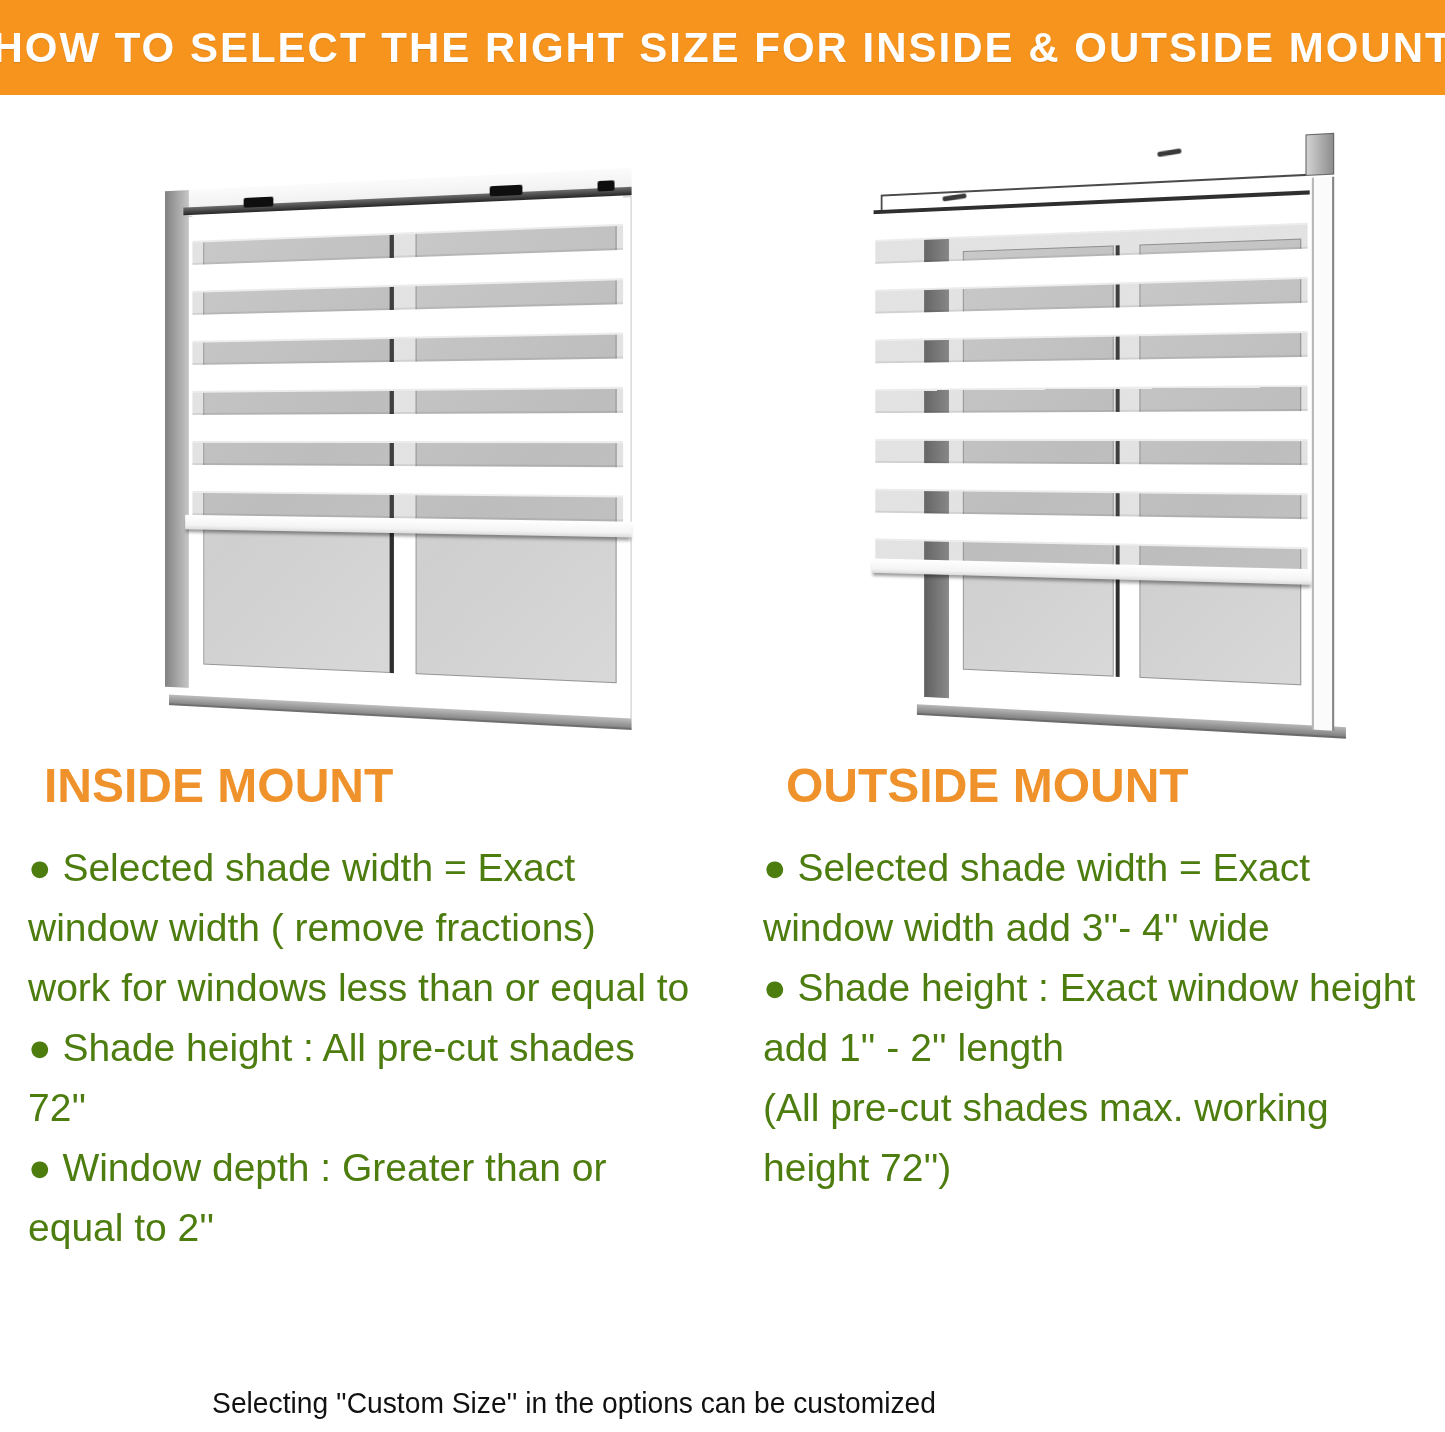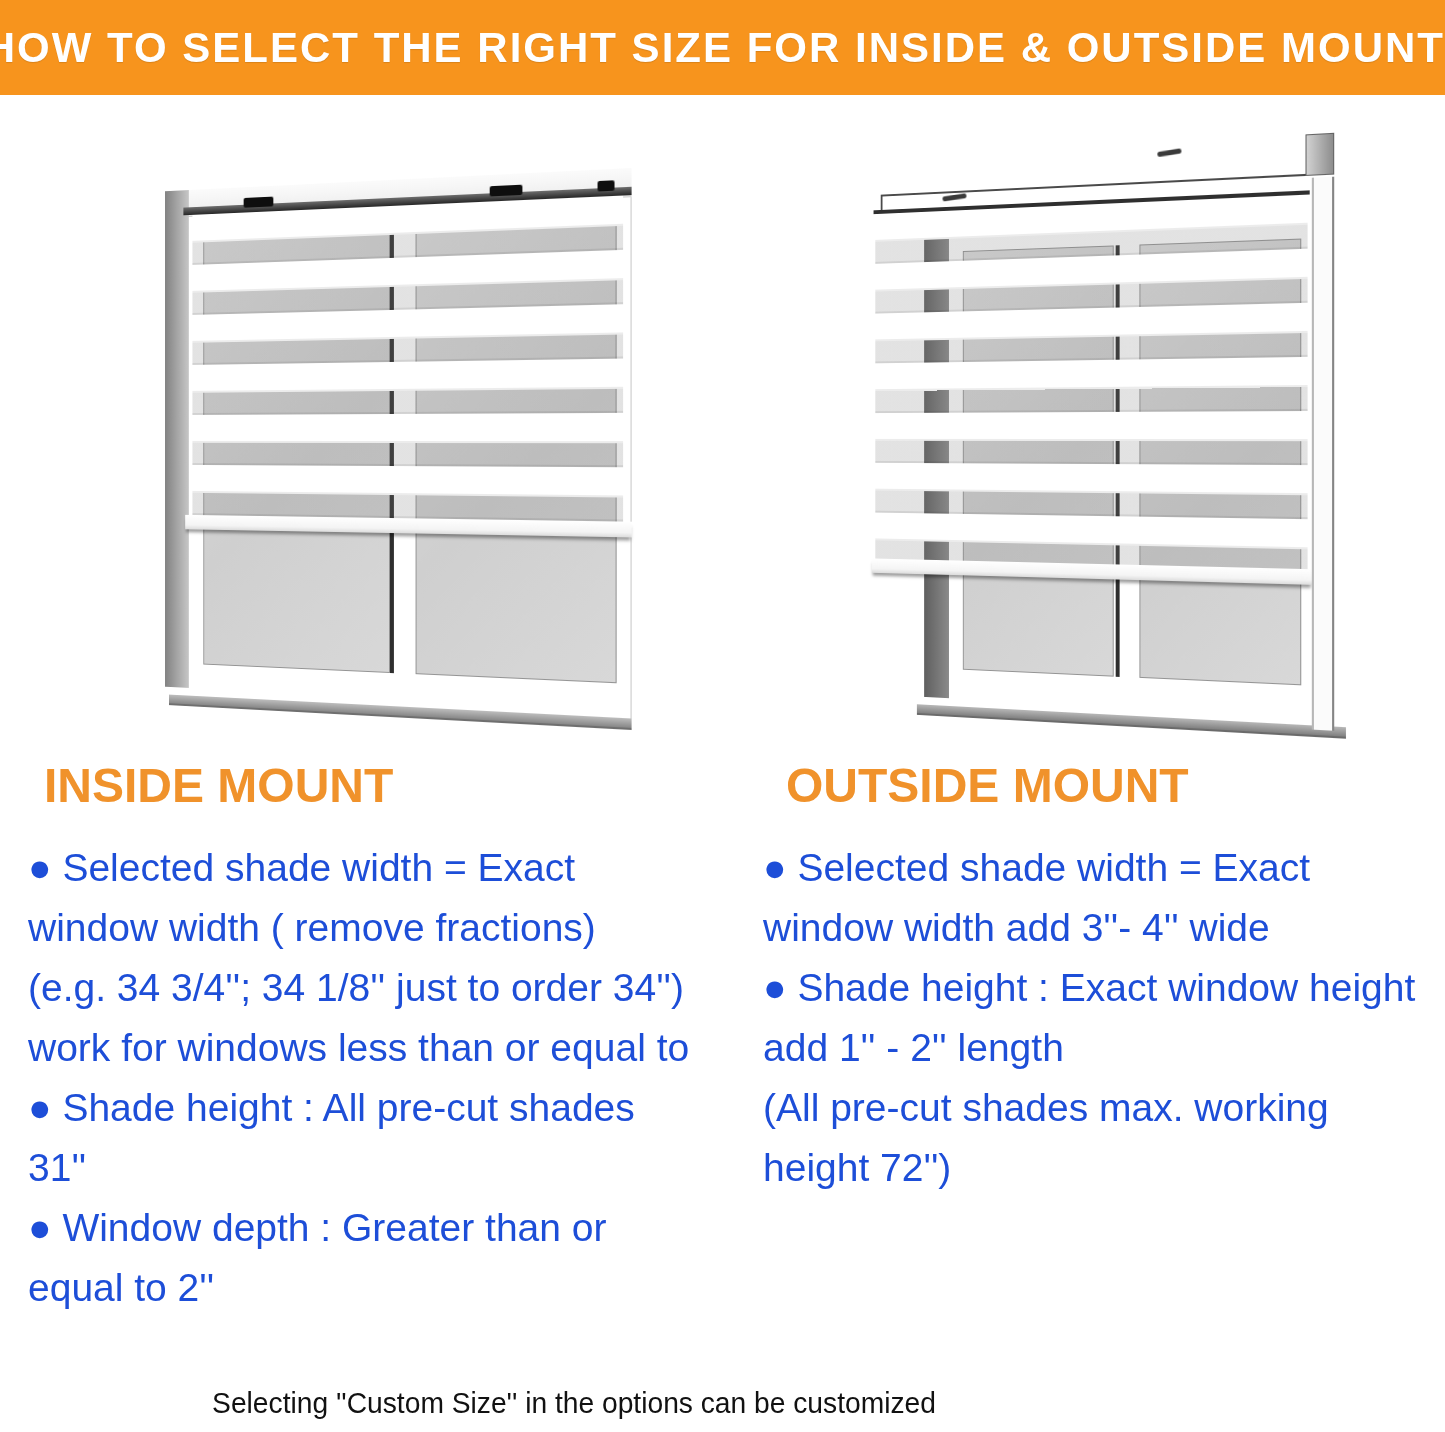--- a/index.html
+++ b/index.html
@@ -3,21 +3,21 @@
 <meta charset="utf-8">
 <style>
   * { margin:0; padding:0; box-sizing:border-box; }
   html,body { background:#ffffff; }
   body { width:1445px; height:1432px; overflow:hidden;
          font-family:"Liberation Sans","DejaVu Sans",sans-serif; }
   .page { position:relative; width:1445px; height:1432px; background:#fff; }
 
   
   .banner { position:absolute; left:0; top:0; width:1445px; height:95px;
-            background:#F7941D; display:flex; align-items:center; justify-content:flex-end; }
+            background:#F7941D; display:flex; align-items:center; justify-content:center; }
   .banner-title { color:#ffffff; font-size:42px; font-weight:800; letter-spacing:2px;
                   white-space:nowrap; text-shadow:0 1px 1px rgba(0,0,0,0.12); }
 
   
   .fig { position:absolute; }
   .fig-inside  { left:150px; top:146px; width:480px; height:585px; }
   .fig-outside { left:856px; top:134px; width:486px; height:606px; }
   .persp { position:absolute; inset:0; transform:perspective(1100px) rotateY(-12deg); }
   .persp > div { position:absolute; }
 
@@ -81,21 +81,21 @@
               background:linear-gradient(180deg,#b7b7b7,#808080);
               box-shadow:0 2px 0 #6b6b6b; }
 
   
   .mount-heading { position:absolute; font-size:48px; font-weight:700; color:#F0922B;
                    letter-spacing:0; white-space:nowrap; }
   .h-inside  { left:44px;  top:758px; }
   .h-outside { left:786px; top:758px;text-align:right; }
 
   
-  .col { position:absolute; font-size:39px; color:#1d4ed8; }
+  .col { position:absolute; font-size:39px; color:#4d7c0f; }
   .col-left  { left:28px;  top:838px; width:706px; }
   .col-right { left:763px; top:838px; width:690px; }
   .tline { display:block; height:60px; line-height:60px; white-space:nowrap; }
 
   
   .footer { position:absolute; left:0; top:1386px; width:1148px; text-align:center; }
   .footer-note { display:inline-block; font-size:30px; color:#111;
                  transform:scaleX(0.94); transform-origin:center; white-space:nowrap; }
 </style>
 </head>
@@ -144,24 +144,23 @@
       <div class="out-sill"></div>
     </div>
   </div>
 
   <h2 class="mount-heading h-inside">INSIDE MOUNT</h2>
   <h2 class="mount-heading h-outside">OUTSIDE MOUNT</h2>
 
   <div class="col col-left">
     <span class="tline">● Selected shade width = Exact</span>
     <span class="tline">window width ( remove fractions)</span>
-    <span class="tline">(e.g. 34 3/4''; 34 1/8'' just to order 34'')</span>
     <span class="tline">work for windows less than or equal to</span>
     <span class="tline">● Shade height : All pre-cut shades</span>
-    <span class="tline">31''</span>
+    <span class="tline">72''</span>
     <span class="tline">● Window depth : Greater than or</span>
     <span class="tline">equal to 2''</span>
   </div>
 
   <div class="col col-right">
     <span class="tline">● Selected shade width = Exact</span>
     <span class="tline">window width add 3''- 4'' wide</span>
     <span class="tline">● Shade height : Exact window height</span>
     <span class="tline">add 1'' - 2'' length</span>
     <span class="tline">(All pre-cut shades max. working</span>

